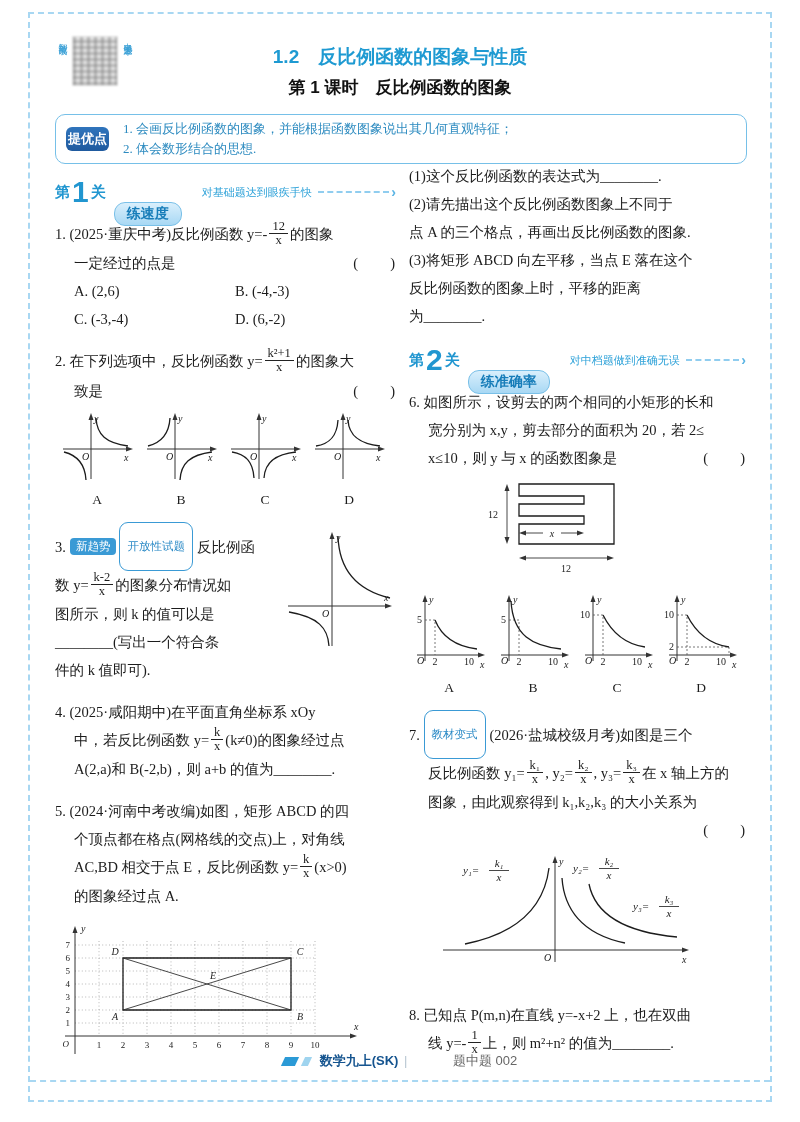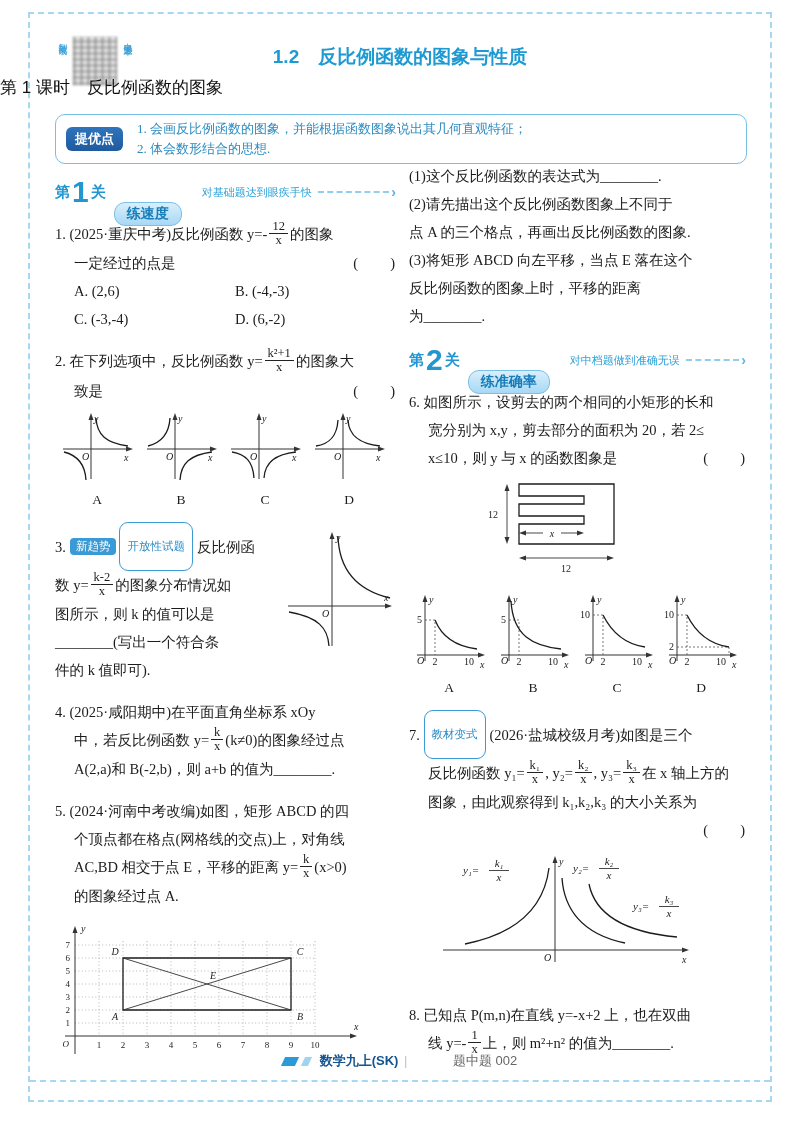--- a/index.html
+++ b/index.html
@@ -19,30 +19,30 @@
            height:58px; letter-spacing:1px; font-family:"Liberation Sans",sans-serif; }
   .qr { width:46px; height:50px; border:1px solid #ccc; opacity:.55; filter:blur(1px);
         background:
           repeating-linear-gradient(0deg,#9a9a9a 0 3px,#e8e8e8 3px 6px),
           repeating-linear-gradient(90deg,#8a8a8a 0 3px,#dddddd 3px 7px);
         background-blend-mode:multiply; }
 
   .title { position:absolute; top:44px; left:0; width:100%; text-align:center;
            color:#1e9ad2; font-size:19px; font-weight:bold;
            font-family:"Liberation Sans",sans-serif; }
-  .subtitle { position:absolute; top:76px; left:0; width:100%; 
-              color:#111; font-size:17px; font-weight:normal;
+  .subtitle { position:absolute; top:76px; left:0; width:100%; text-align:center;
+              color:#111; font-size:17px; font-weight:bold;
               font-family:"Liberation Sans",sans-serif; }
 
   
   .tips { position:absolute; left:55px; top:114px; width:692px; min-height:46px;
           border:1px solid #76c0e8; border-radius:10px; display:flex; align-items:center;
           padding:4px 10px; background:#fff; }
   .tips-badge { background:linear-gradient(180deg,#2f74bc,#1f5a9e); color:#fff; font-size:13px;
-                font-weight:bold; padding:3px 9px; border-radius:6px; margin-right:14px;
+                font-weight:bold; padding:3px 2px; border-radius:6px; margin-right:14px;
                 font-family:"Liberation Sans",sans-serif; white-space:nowrap;text-align:right; }
   .tips-lines { font-size:13px; color:#2d8bc0; line-height:1.55; }
 
   
   .sec { display:flex; align-items:center; height:32px; margin-bottom:12px;
          font-family:"Liberation Sans",sans-serif; }
   .sec-di { color:#2196d0; font-size:15px; font-weight:bold; }
   .sec-num { color:#2196d0; font-size:30px; font-weight:bold; line-height:1; margin:0 2px; }
   .sec-pill { background:linear-gradient(180deg,#d9effc,#a8d8f4); color:#177db9;
               border:1px solid #79c0e8; font-weight:bold; font-size:14px;
@@ -257,21 +257,21 @@
 
   <div class="q">
     <div class="qline"><span>4. (2025·咸阳期中)在平面直角坐标系 xOy</span></div>
     <div class="qline ind"><span>中，若反比例函数 y=</span><span class="frac"><span class="fn">k</span><span class="fd">x</span></span><span>(k≠0)的图象经过点</span></div>
     <div class="qline ind"><span>A(2,a)和 B(-2,b)，则 a+b 的值为________.</span></div>
   </div>
 
   <div class="q">
     <div class="qline"><span>5. (2024·河南中考改编)如图，矩形 ABCD 的四</span></div>
     <div class="qline ind"><span>个顶点都在格点(网格线的交点)上，对角线</span></div>
-    <div class="qline ind"><span>AC,BD 相交于点 E，平移的距离 y=</span><span class="frac"><span class="fn">k</span><span class="fd">x</span></span><span>(x&gt;0)</span></div>
+    <div class="qline ind"><span>AC,BD 相交于点 E，反比例函数 y=</span><span class="frac"><span class="fn">k</span><span class="fd">x</span></span><span>(x&gt;0)</span></div>
     <div class="qline ind"><span>的图象经过点 A.</span></div>
 
     <div class="q5figwrap">
       <svg width="306" height="144">
         <path class="grid" d="M42,25V120M66,25V120M90,25V120M114,25V120M138,25V120M162,25V120M186,25V120M210,25V120M234,25V120M258,25V120"></path>
         <path class="grid" d="M18,107H258M18,94H258M18,81H258M18,68H258M18,55H258M18,42H258M18,29H258"></path>
         <line class="ax" x1="8" y1="120" x2="296" y2="120"></line>
           <path class="ah" d="M300,120 l-7,-2.5 v5 z"></path>
         <line class="ax" x1="18" y1="138" x2="18" y2="14"></line>
           <path class="ah" d="M18,10 l-2.5,7 h5 z"></path>

